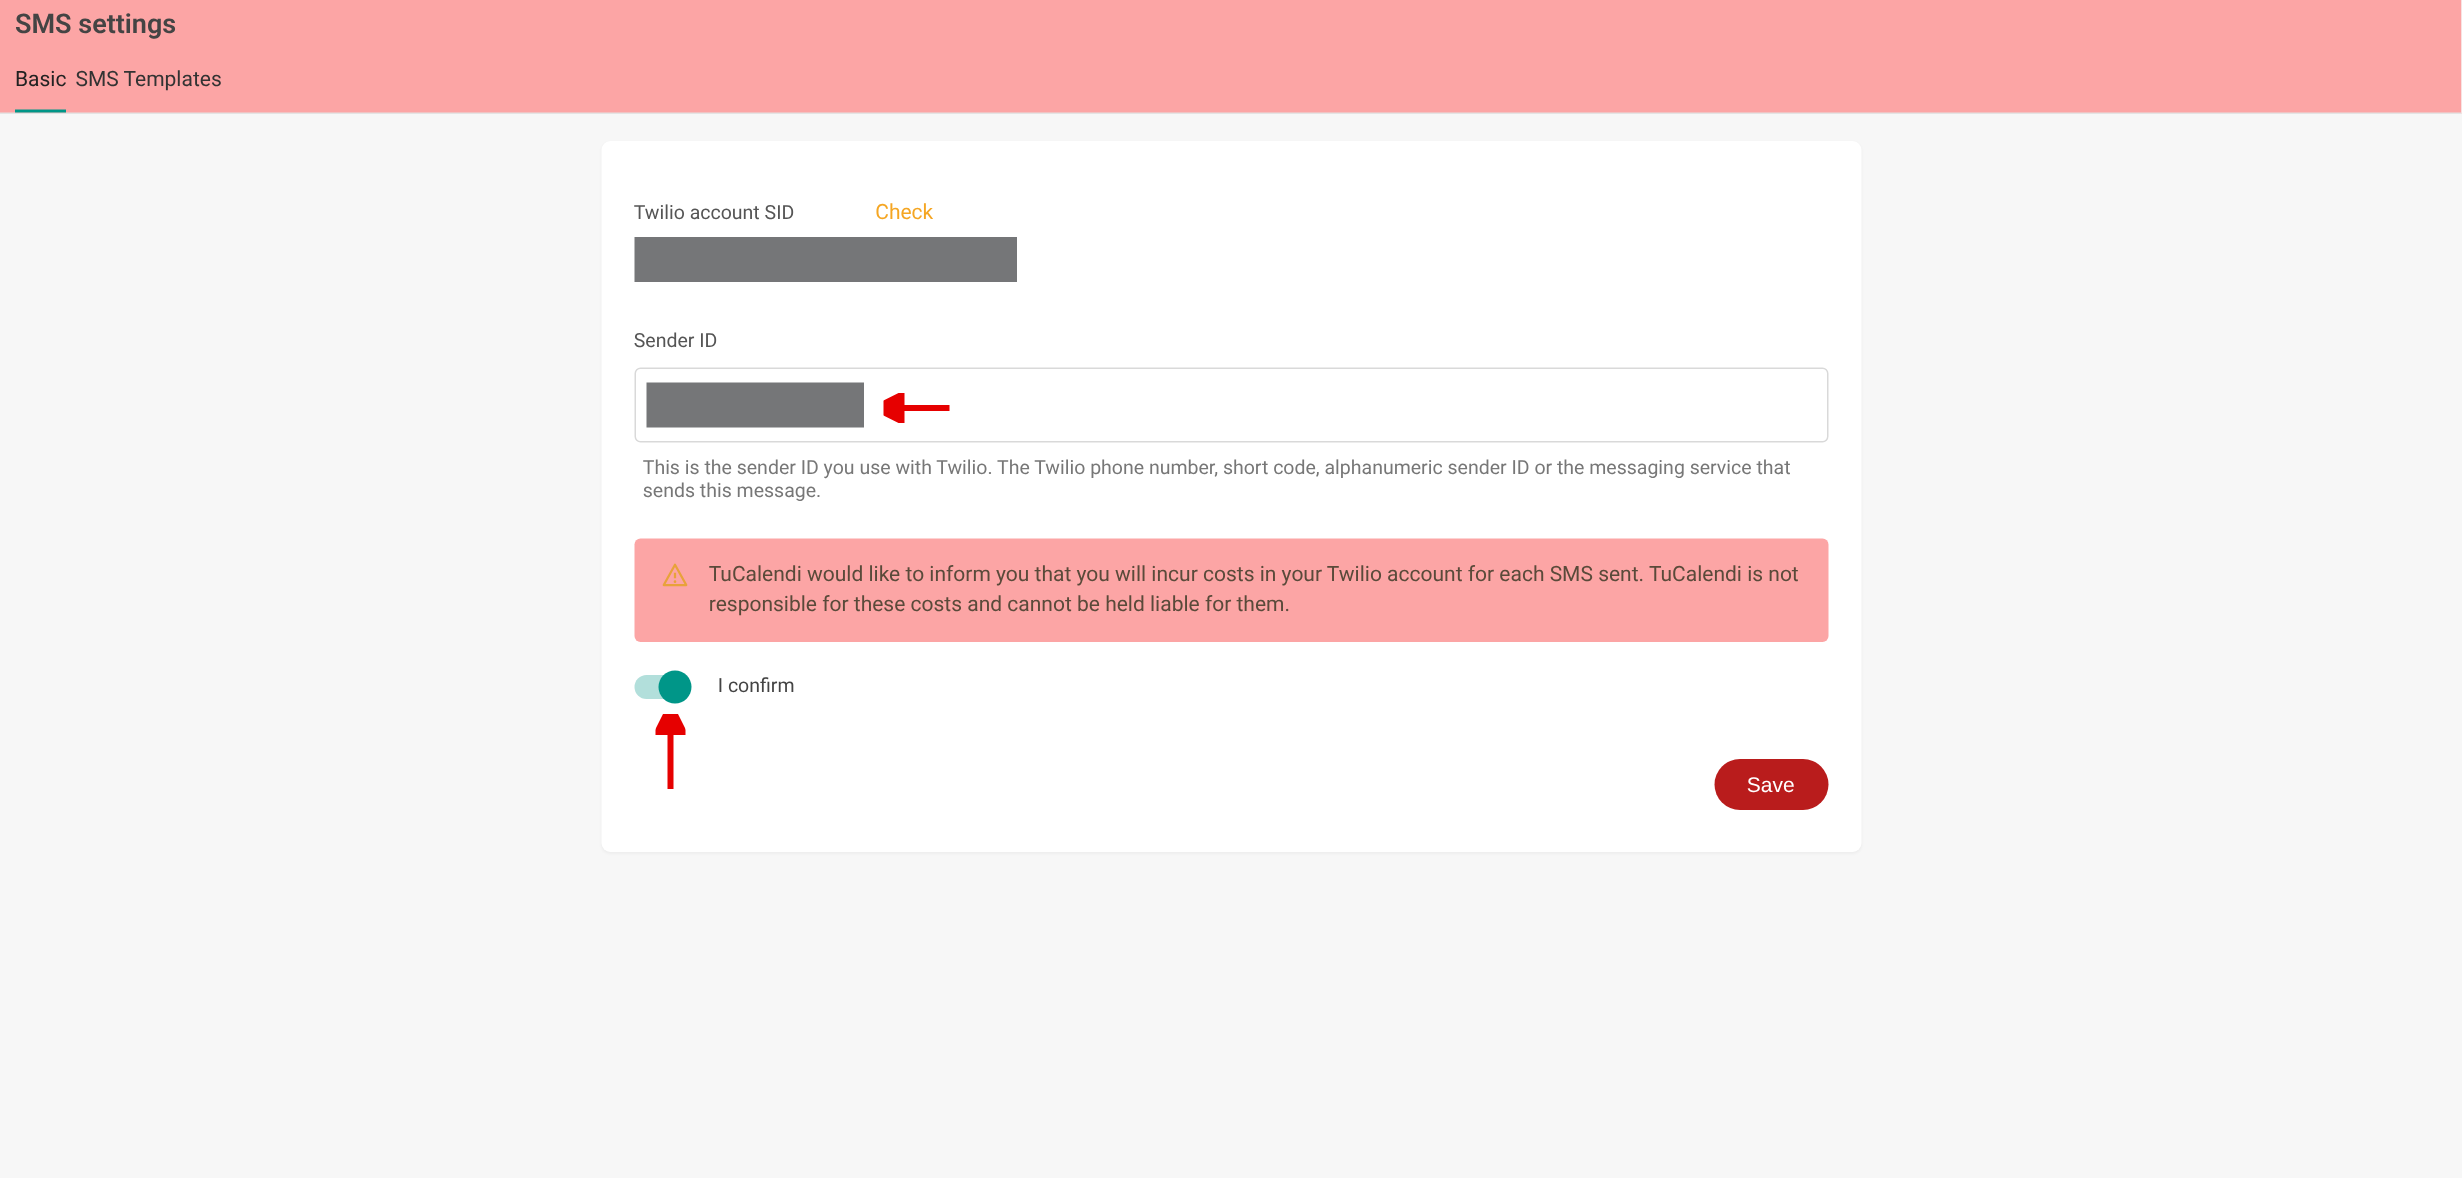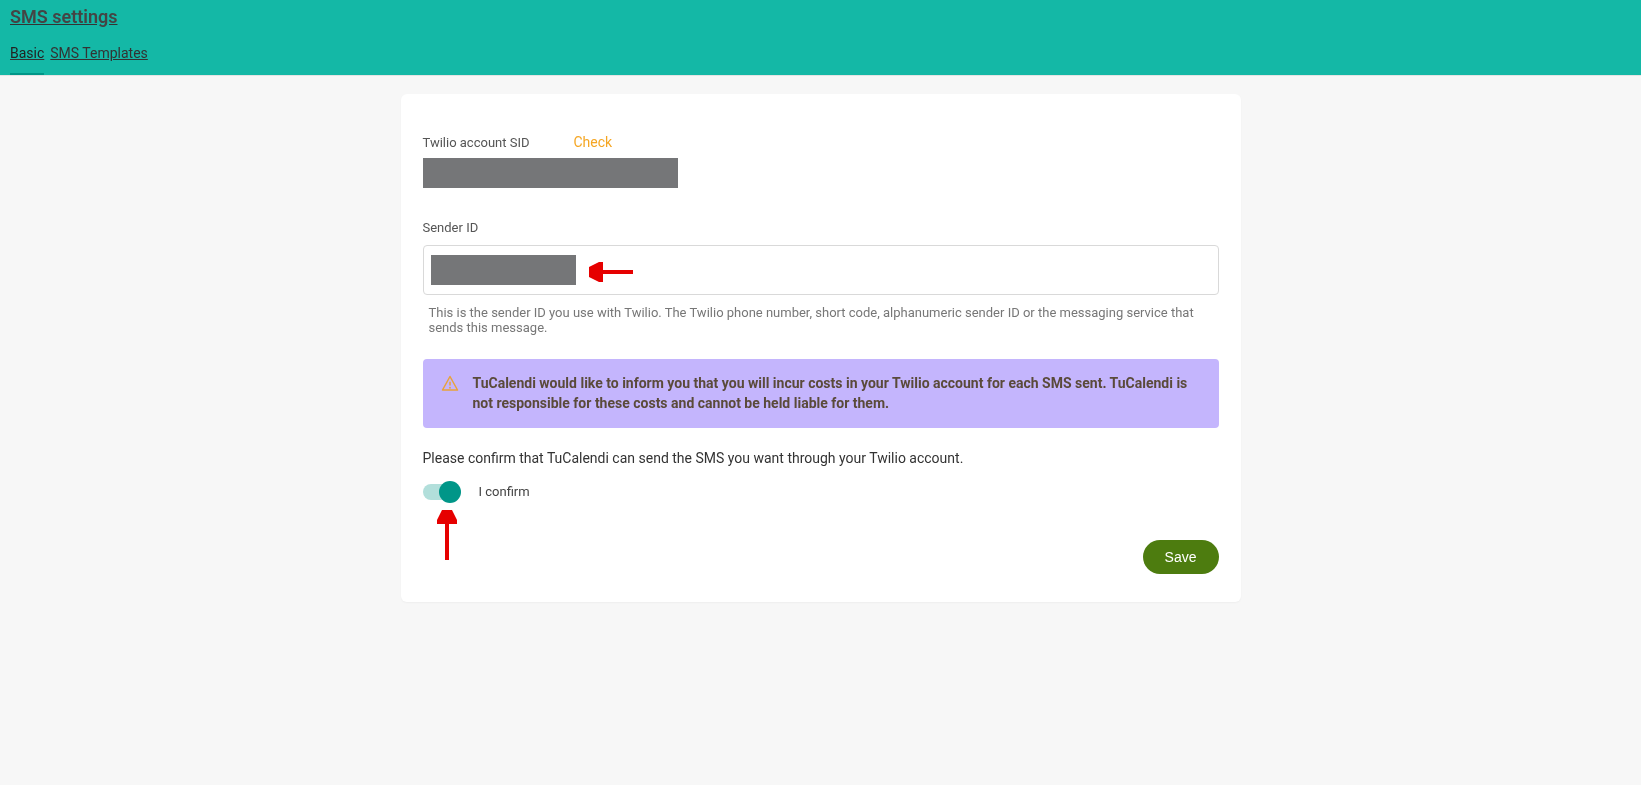--- a/index.html
+++ b/index.html
@@ -4,22 +4,21 @@
 <style>
   * { box-sizing: border-box; margin: 0; padding: 0; }
   body {
     font-family: -apple-system, BlinkMacSystemFont, "Segoe UI", Roboto, Helvetica, Arial, sans-serif;
     background: #f7f7f7;
     color: #333;
     width: 1641px;
     min-height: 785px;
   }
   .header-area {
-    background: #14b8a6;
-    text-decoration: underline;
+    background: #fca5a5;
   }
   .page-title {
     font-size: 18px;
     font-weight: 600;
     color: #444;
     padding: 6px 10px 0 10px;
   }
   .tabs {
     display: flex;
     gap: 6px;
@@ -46,21 +45,21 @@
     width: 840px;
     background: #fff;
     border-radius: 6px;
     box-shadow: 0 1px 2px rgba(0,0,0,0.04);
     padding: 40px 22px 28px 22px;
     position: relative;
   }
   .label-row {
     display: flex;
     align-items: baseline;
-    gap: 20px;
+    gap: 30px;
     margin-bottom: 8px;
   }
   .field-label {
     font-size: 13px;
     color: #555;
   }
   .check-link {
     font-size: 14px;
     color: #f5a623;
     cursor: pointer;
@@ -107,25 +106,24 @@
   .help-text {
     font-size: 13px;
     color: #777;
     margin-top: 10px;
     margin-bottom: 24px;
     padding-left: 6px;
   }
   .alert-box {
     display: flex;
     gap: 14px;
-    background: #c4b5fd;
+    background: #fca5a5;
     border-radius: 4px;
     padding: 14px 18px;
     margin-bottom: 22px;
-    font-weight: bold;
   }
   .alert-icon {
     flex: 0 0 auto;
     margin-top: 2px;
   }
   .alert-text {
     font-size: 14px;
     color: #5a4a3a;
     line-height: 1.45;
   }
@@ -166,21 +164,21 @@
     position: absolute;
     left: 14px;
     top: 26px;
     pointer-events: none;
   }
   .actions {
     display: flex;
     justify-content: flex-end;
   }
   .save-btn {
-    background: #4d7c0f;
+    background: #b91c1c;
     color: #fff;
     border: none;
     border-radius: 20px;
     padding: 9px 22px;
     font-size: 14px;
     font-weight: 500;
     cursor: pointer;
   }
 </style>
 </head>
@@ -222,21 +220,20 @@
       <span class="alert-icon">
         <svg width="18" height="18" viewBox="0 0 24 24">
           <path d="M12 2 L22 20 H2 Z" fill="none" stroke="#e8a23a" stroke-width="2" stroke-linejoin="round"></path>
           <line x1="12" y1="9" x2="12" y2="14" stroke="#e8a23a" stroke-width="2"></line>
           <circle cx="12" cy="17" r="1.2" fill="#e8a23a"></circle>
         </svg>
       </span>
       <div class="alert-text">TuCalendi would like to inform you that you will incur costs in your Twilio account for each SMS sent. TuCalendi is not responsible for these costs and cannot be held liable for them.</div>
     </div>
 
-    <div class="confirm-text">Please confirm that TuCalendi can send the SMS you want through your Twilio account.</div>
 
     <div class="toggle-row">
       <div class="toggle">
         <div class="toggle-knob"></div>
       </div>
       <span class="toggle-label">I confirm</span>
       <svg class="arrow-2" width="20" height="54" viewBox="0 0 20 54">
         <defs>
           <marker id="ah2" markerWidth="6" markerHeight="6" refX="2" refY="3" orient="auto">
             <path d="M0,0 L6,3 L0,6 Z" fill="#e60000"></path>

